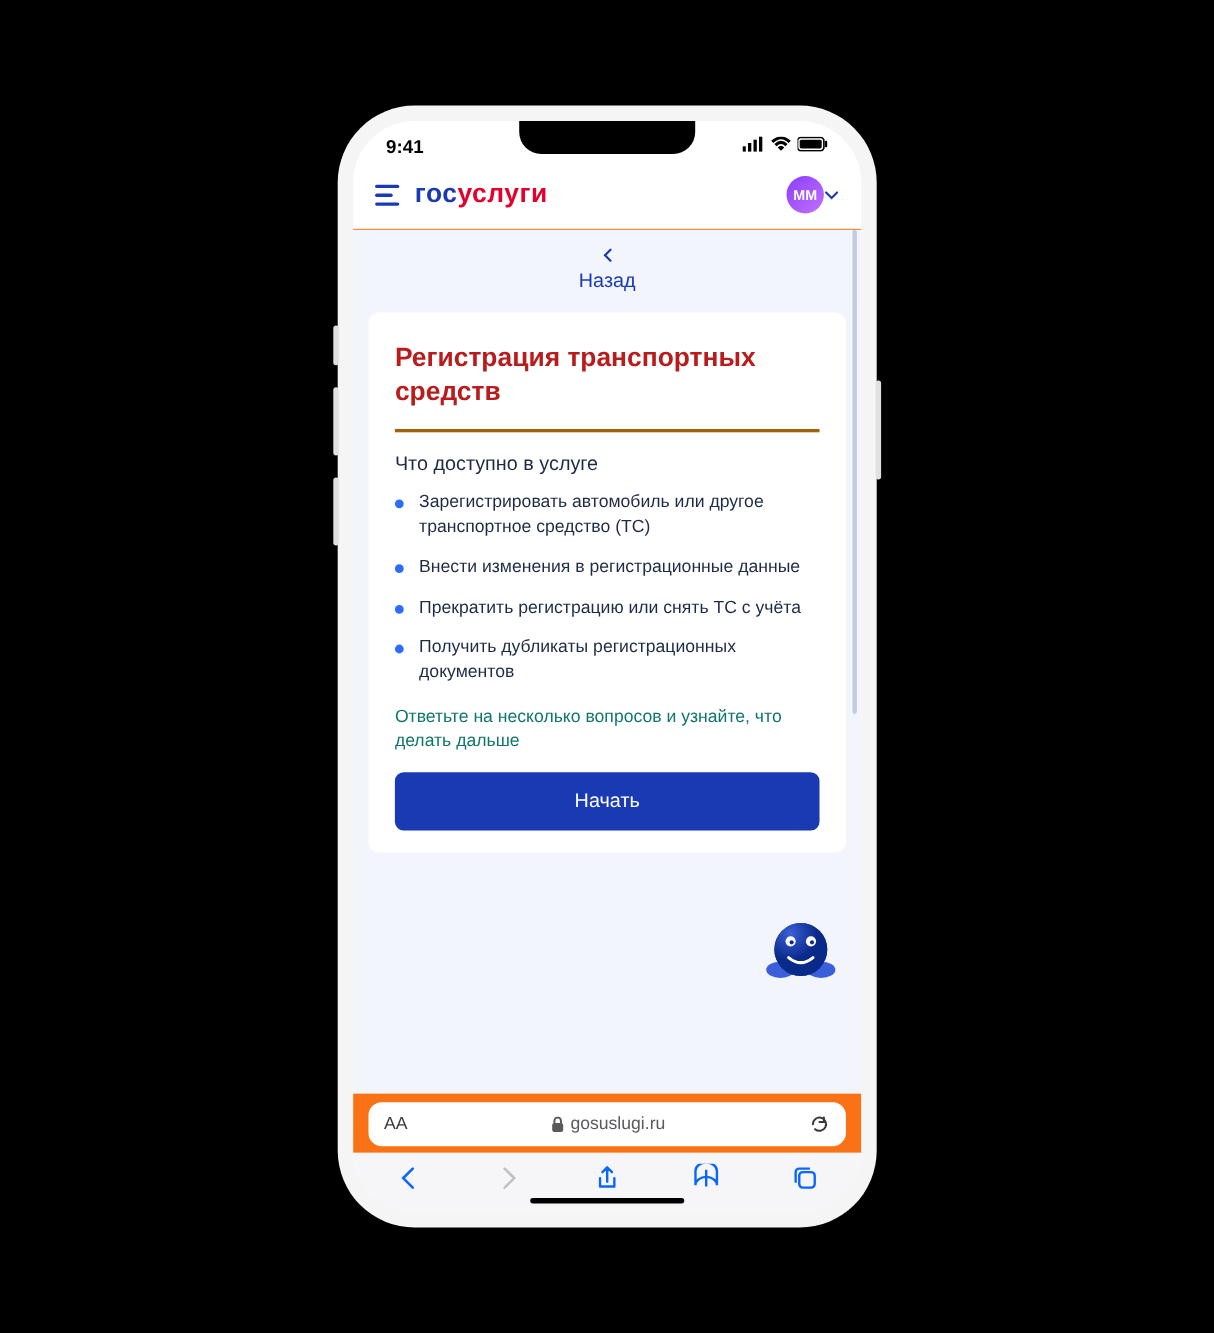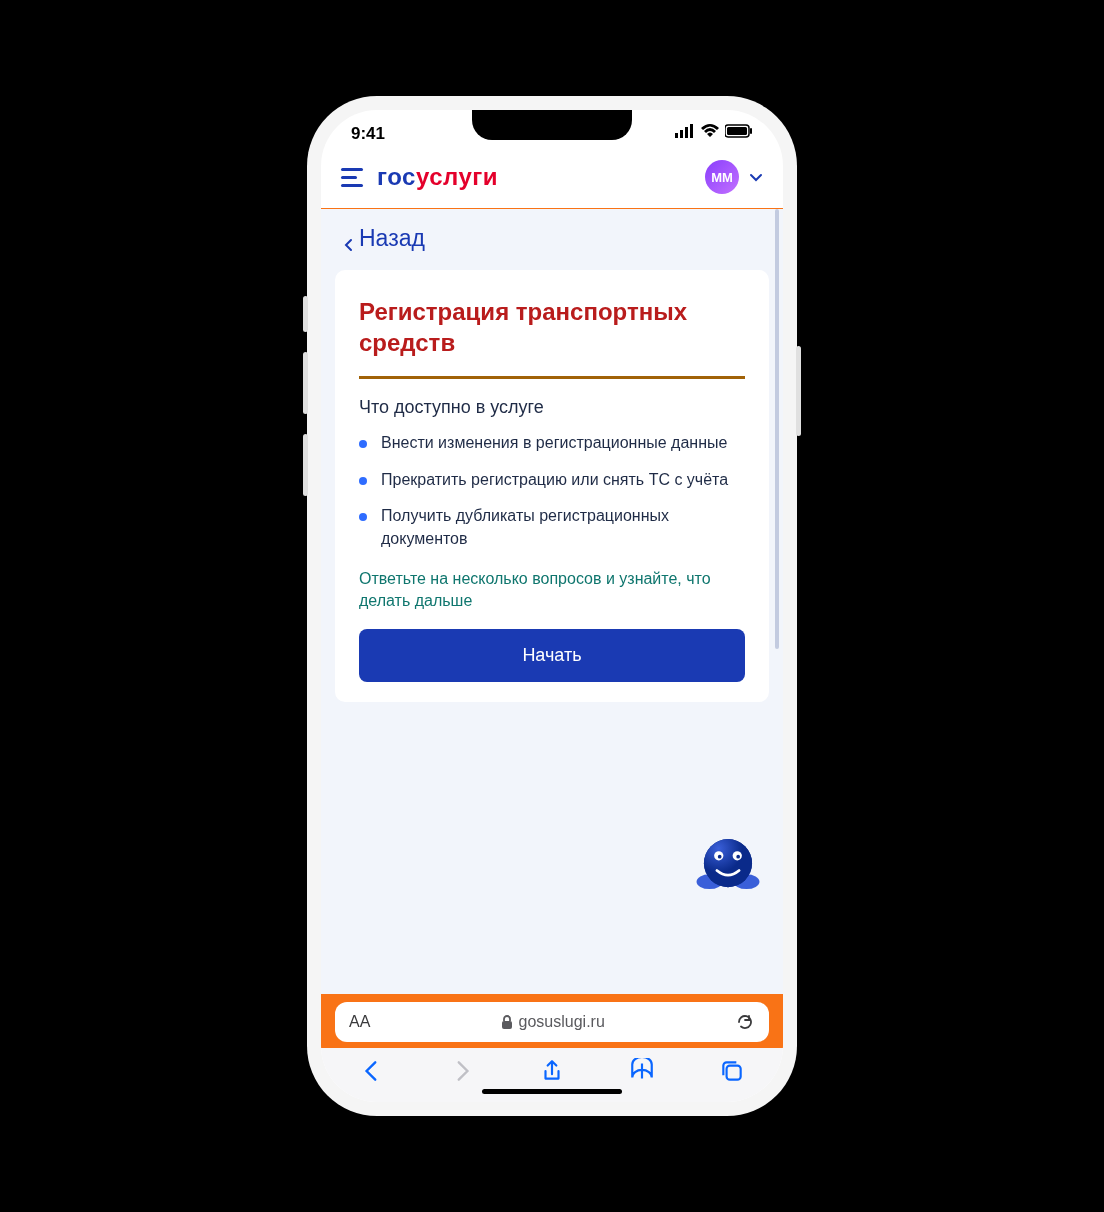--- a/index.html
+++ b/index.html
@@ -58,37 +58,38 @@
     padding: 10px 20px 14px;
     border-bottom: 1px solid #f97316;
   }
   .header-left { display: flex; align-items: center; gap: 14px; }
   .hamburger { display:flex; flex-direction:column; gap:5px; cursor:pointer; }
   .hamburger span { width:22px; height:3px; background:#1a3ab3; border-radius:2px; }
   .hamburger span:nth-child(2){ width:16px; }
   .logo { font-weight: 800; font-size: 24px; letter-spacing: 0.5px; }
   .logo .p1 { color:#1a3ab3; }
   .logo .p2 { color:#e4002b; }
-  .header-right { display:flex; align-items:center; gap:10px; }
+  .header-right { display:flex; align-items:center; }
   .avatar {
     width:34px; height:34px; border-radius:50%;
     background: linear-gradient(135deg,#8a3ffc,#c270ff);
     color:#fff; font-size:13px; font-weight:600;
     display:flex; align-items:center; justify-content:center;
   }
   .content-area {
     flex: 1;
     background: #f2f5fb;
     overflow: hidden;
     position: relative;
   }
   .back-link {
-    display:flex; align-items:flex-end; gap:6px;
-    color:#1a3ab3; font-size:23px; padding:16px 22px 14px;
+    display:flex; align-items:center; gap:6px;
+    color:#1a3ab3; font-size:18px; padding:16px 22px 14px;
     cursor:pointer;
+    flex-direction:column;
   }
   .card {
     background:#fff; margin: 4px 14px 0; border-radius:10px;
     padding: 26px 24px 20px;
   }
   .card h1 {
     color:#b91c1c; font-size:24px; font-weight:700; line-height:1.3;
     padding-bottom:18px; margin-bottom:18px;
     border-bottom:3px solid #a16207;
   }
@@ -208,20 +209,21 @@
         <svg width="10" height="14" viewBox="0 0 10 14">
             <path d="M8 2 L3 7 L8 12" stroke="#1a3ab3" stroke-width="2" fill="none" stroke-linecap="round"></path>
           </svg>
         <span>Назад</span>
       </div>
 
       <div class="card">
         <h1>Регистрация транспортных средств</h1>
         <h2>Что доступно в услуге</h2>
         <ul class="bullet-list">
+          <li>Зарегистрировать автомобиль или другое транспортное средство (ТС)</li>
           <li>Внести изменения в регистрационные данные</li>
           <li>Прекратить регистрацию или снять ТС с учёта</li>
           <li>Получить дубликаты регистрационных документов</li>
         </ul>
         <p class="hint">Ответьте на несколько вопросов и узнайте, что делать дальше</p>
         <button class="start-btn">Начать</button>
       </div>
 
       <svg class="assistant-mascot" viewBox="0 0 80 80">
         <ellipse cx="20" cy="58" rx="14" ry="8" fill="#3a5fd9"></ellipse>

